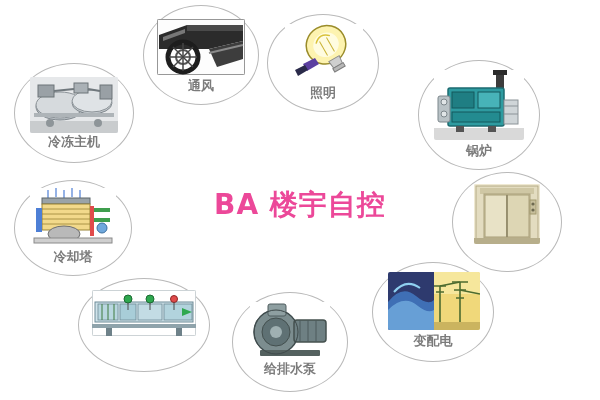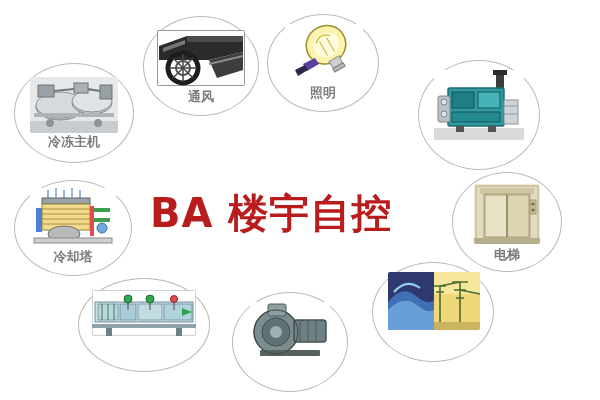--- a/index.html
+++ b/index.html
@@ -42,24 +42,24 @@
     font-weight: bold;
     color: #7b7b7b;
     letter-spacing: 0px;
     white-space: nowrap;
   }
   .center-title {
     position: absolute;
     left: 150px;
     top: 186px;
     width: 300px;
-    text-align: left;
-    font-size: 40px;
+    text-align: center;
+    font-size: 28px;
     font-weight: bold;
-    color: #b91c1c;
+    color: #ec4899;
     letter-spacing: 1px;
     white-space: nowrap;
   }
   
   .pic { position:absolute; left:0; top:0; width:100%; height:100%; }
 </style>
 </head>
 <body>
 
 <div id="canvas">
@@ -80,21 +80,21 @@
         <line x1="24" y1="14" x2="44" y2="12" stroke="#70787d" stroke-width="2"></line>
         <line x1="58" y1="12" x2="70" y2="14" stroke="#70787d" stroke-width="2"></line>
         <rect x="4" y="36" width="80" height="4" fill="#aeb4b8"></rect>
         <circle cx="20" cy="46" r="4" fill="#8e9599"></circle>
         <circle cx="68" cy="46" r="4" fill="#8e9599"></circle>
       </svg>
     </div>
     <div class="caption" style="top:70px;">冷冻主机</div>
   </div>
 
-  <div class="node" style="left:143px; top:16px; width:116px; height:100px;">
+  <div class="node" style="left:143px; top:5px; width:116px; height:100px;">
     <div class="ellipse"></div>
     <div class="thumb" style="left:14px; top:14px; width:88px; height:56px; background:#ffffff;">
       <svg class="pic" viewBox="0 0 88 56" preserveAspectRatio="none">
         <rect x="0" y="0" width="88" height="56" fill="#fdfdfd" stroke="#333" stroke-width="1"></rect>
         <path d="M2 30 L2 16 L30 6 L86 6 L86 22 L52 30 Z" fill="#2b2b2b"></path>
         <path d="M30 6 L86 6 L86 12 L30 12 Z" fill="#4a4a4a"></path>
         <path d="M6 18 L28 10 L28 14 L6 22 Z" fill="#777"></path>
         <circle cx="26" cy="38" r="15" fill="none" stroke="#1d1d1d" stroke-width="5"></circle>
         <circle cx="26" cy="38" r="7" fill="none" stroke="#555" stroke-width="2"></circle>
         <g stroke="#444" stroke-width="1.5">
@@ -146,40 +146,40 @@
         <rect x="4" y="26" width="12" height="26" rx="2" fill="#b9c2c6" stroke="#7d878c" stroke-width="1"></rect>
         <circle cx="10" cy="32" r="3" fill="#e0e5e7" stroke="#7d878c" stroke-width="1"></circle>
         <circle cx="10" cy="44" r="3" fill="#e0e5e7" stroke="#7d878c" stroke-width="1"></circle>
         <rect x="70" y="30" width="14" height="24" fill="#cfd5d8" stroke="#8b9398" stroke-width="1"></rect>
         <line x1="70" y1="36" x2="84" y2="36" stroke="#8b9398" stroke-width="1"></line>
         <line x1="70" y1="44" x2="84" y2="44" stroke="#8b9398" stroke-width="1"></line>
         <rect x="22" y="56" width="8" height="6" fill="#555"></rect>
         <rect x="54" y="56" width="8" height="6" fill="#555"></rect>
       </svg>
     </div>
+    <div class="caption" style="top:82px;">锅炉</div>
   </div>
 
   <div class="node" style="left:452px; top:172px; width:110px; height:100px;">
     <div class="ellipse"></div>
     <div class="thumb" style="left:22px; top:12px; width:66px; height:60px; background:#e8e2c8;">
       <svg class="pic" viewBox="0 0 66 60" preserveAspectRatio="none">
         <rect x="0" y="0" width="66" height="60" fill="#efe9d2"></rect>
         <rect x="2" y="2" width="62" height="56" fill="#e3dcc0" stroke="#b5ab86" stroke-width="1"></rect>
         <rect x="6" y="4" width="54" height="6" fill="#cfc7a4"></rect>
         <rect x="10" y="10" width="46" height="44" fill="#d8d0ab" stroke="#a99f7b" stroke-width="1"></rect>
         <rect x="11" y="11" width="22" height="42" fill="#e8e2c6" stroke="#a99f7b" stroke-width="1"></rect>
         <rect x="33" y="11" width="22" height="42" fill="#ddd6b4" stroke="#a99f7b" stroke-width="1"></rect>
         <line x1="33" y1="11" x2="33" y2="53" stroke="#8d8565" stroke-width="1.5"></line>
         <rect x="56" y="16" width="6" height="14" fill="#c7bf9c" stroke="#a2996f" stroke-width="1"></rect>
         <circle cx="59" cy="20" r="1.6" fill="#6e6a50"></circle>
         <circle cx="59" cy="26" r="1.6" fill="#6e6a50"></circle>
         <rect x="0" y="54" width="66" height="6" fill="#b7ae8b"></rect>
       </svg>
     </div>
-    <div class="caption" style="top:74px;">电梯</div>
   </div>
 
   <div class="node" style="left:372px; top:262px; width:122px; height:100px;">
     <div class="ellipse"></div>
     <div class="thumb" style="left:16px; top:10px; width:92px; height:58px; background:#ffffff;">
       <svg class="pic" viewBox="0 0 92 58" preserveAspectRatio="none">
         <rect x="0" y="0" width="46" height="58" fill="#2e3a6e"></rect>
         <path d="M0 30 Q14 12 28 24 Q40 34 46 28 L46 58 L0 58 Z" fill="#3f6fb5"></path>
         <path d="M0 38 Q16 22 30 34 Q40 42 46 38 L46 58 L0 58 Z" fill="#6fa8dc" opacity="0.85"></path>
         <path d="M6 20 Q18 6 32 16" fill="none" stroke="#8fd0f0" stroke-width="2"></path>
@@ -192,39 +192,41 @@
           <line x1="72" y1="54" x2="72" y2="10"></line>
           <line x1="64" y1="10" x2="80" y2="10"></line>
           <line x1="66" y1="18" x2="78" y2="18"></line>
           <line x1="68" y1="26" x2="76" y2="26"></line>
           <line x1="52" y1="14" x2="72" y2="10"></line>
           <line x1="72" y1="18" x2="92" y2="22"></line>
         </g>
         <rect x="46" y="50" width="46" height="8" fill="#cbb45f"></rect>
       </svg>
     </div>
+    <div class="caption" style="top:70px;">变配电</div>
   </div>
 
   <div class="node" style="left:232px; top:292px; width:116px; height:100px;">
     <div class="ellipse"></div>
     <div class="thumb" style="left:18px; top:10px; width:80px; height:56px; background:#ffffff;">
       <svg class="pic" viewBox="0 0 80 56" preserveAspectRatio="none">
         <rect x="0" y="0" width="80" height="56" fill="#ffffff"></rect>
         <ellipse cx="26" cy="30" rx="22" ry="22" fill="#7c8d8f" stroke="#4e5c5e" stroke-width="1.5"></ellipse>
         <ellipse cx="26" cy="30" rx="14" ry="14" fill="#5f7174" stroke="#44504f" stroke-width="1"></ellipse>
         <ellipse cx="26" cy="30" rx="6" ry="6" fill="#9fb0b2"></ellipse>
         <rect x="18" y="2" width="18" height="12" rx="2" fill="#8e9fa1" stroke="#4e5c5e" stroke-width="1"></rect>
         <rect x="44" y="18" width="32" height="22" rx="3" fill="#6e8083" stroke="#45514f" stroke-width="1.5"></rect>
         <line x1="50" y1="18" x2="50" y2="40" stroke="#4c5a5c" stroke-width="1"></line>
         <line x1="58" y1="18" x2="58" y2="40" stroke="#4c5a5c" stroke-width="1"></line>
         <line x1="66" y1="18" x2="66" y2="40" stroke="#4c5a5c" stroke-width="1"></line>
         <rect x="10" y="48" width="60" height="6" rx="1" fill="#54615f"></rect>
         <circle cx="26" cy="30" r="22" fill="none" stroke="#3f4a4b" stroke-width="1"></circle>
       </svg>
     </div>
+    <div class="caption" style="top:68px;">给排水泵</div>
   </div>
 
   <div class="node" style="left:78px; top:278px; width:132px; height:94px;">
     <div class="ellipse"></div>
     <div class="thumb" style="left:14px; top:12px; width:104px; height:46px; background:#ffffff;">
       <svg class="pic" viewBox="0 0 104 46" preserveAspectRatio="none">
         <rect x="0" y="0" width="104" height="46" fill="#ffffff" stroke="#9aa7ad" stroke-width="1"></rect>
         <rect x="3" y="12" width="98" height="20" fill="#cfe3ea" stroke="#6f8b97" stroke-width="1"></rect>
         <rect x="6" y="14" width="20" height="16" fill="#b9d7e0" stroke="#6f8b97" stroke-width="0.8"></rect>
         <rect x="28" y="14" width="16" height="16" fill="#a8cdd8" stroke="#6f8b97" stroke-width="0.8"></rect>

